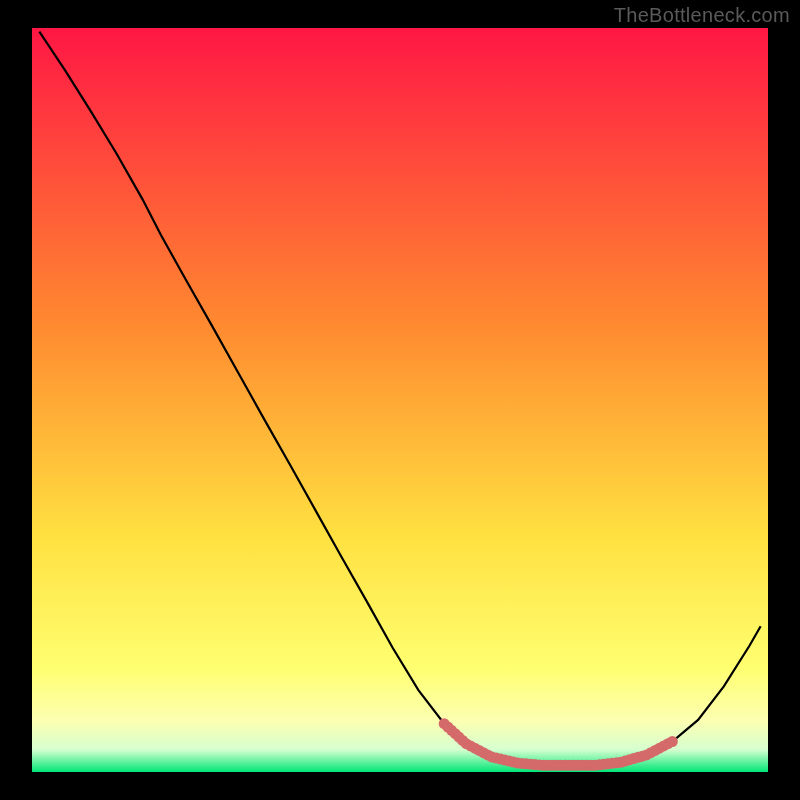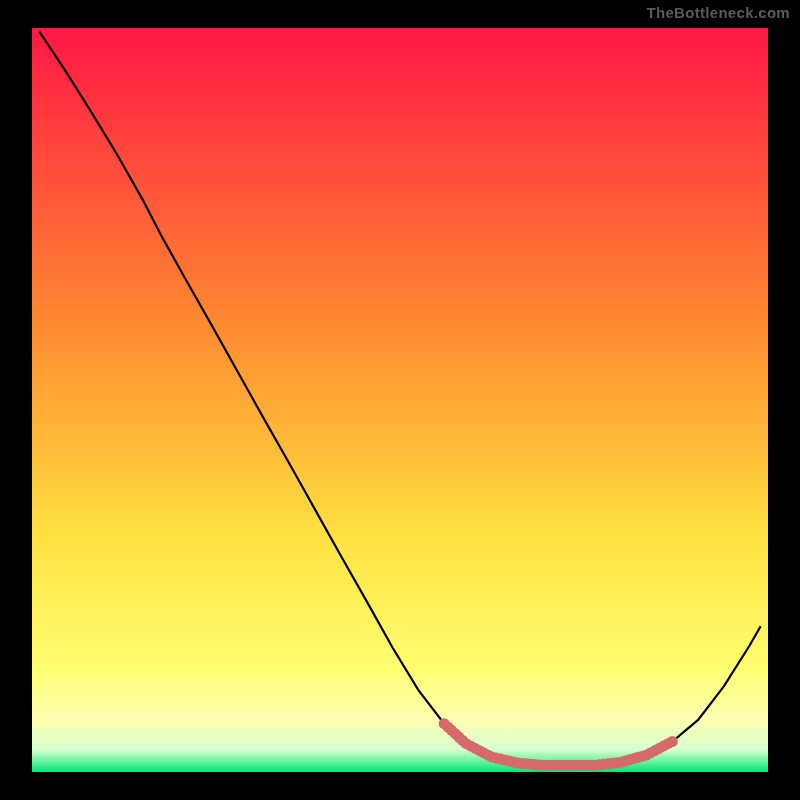--- a/index.html
+++ b/index.html
@@ -8,22 +8,22 @@
     height: 800px;
     background: #000;
     position: relative;
     font-family: Arial, sans-serif;
   }
   .watermark {
     position: absolute;
     top: 4px;
     right: 10px;
     color: #5a5a5a;
-    font-size: 15px;
-    font-weight: 700;
+    font-size: 20px;
+    font-weight: 400;
     z-index: 10;
     letter-spacing: 0.3px;
   }
   .plot {
     position: absolute;
     left: 32px;
     top: 28px;
     width: 736px;
     height: 744px;
   }

